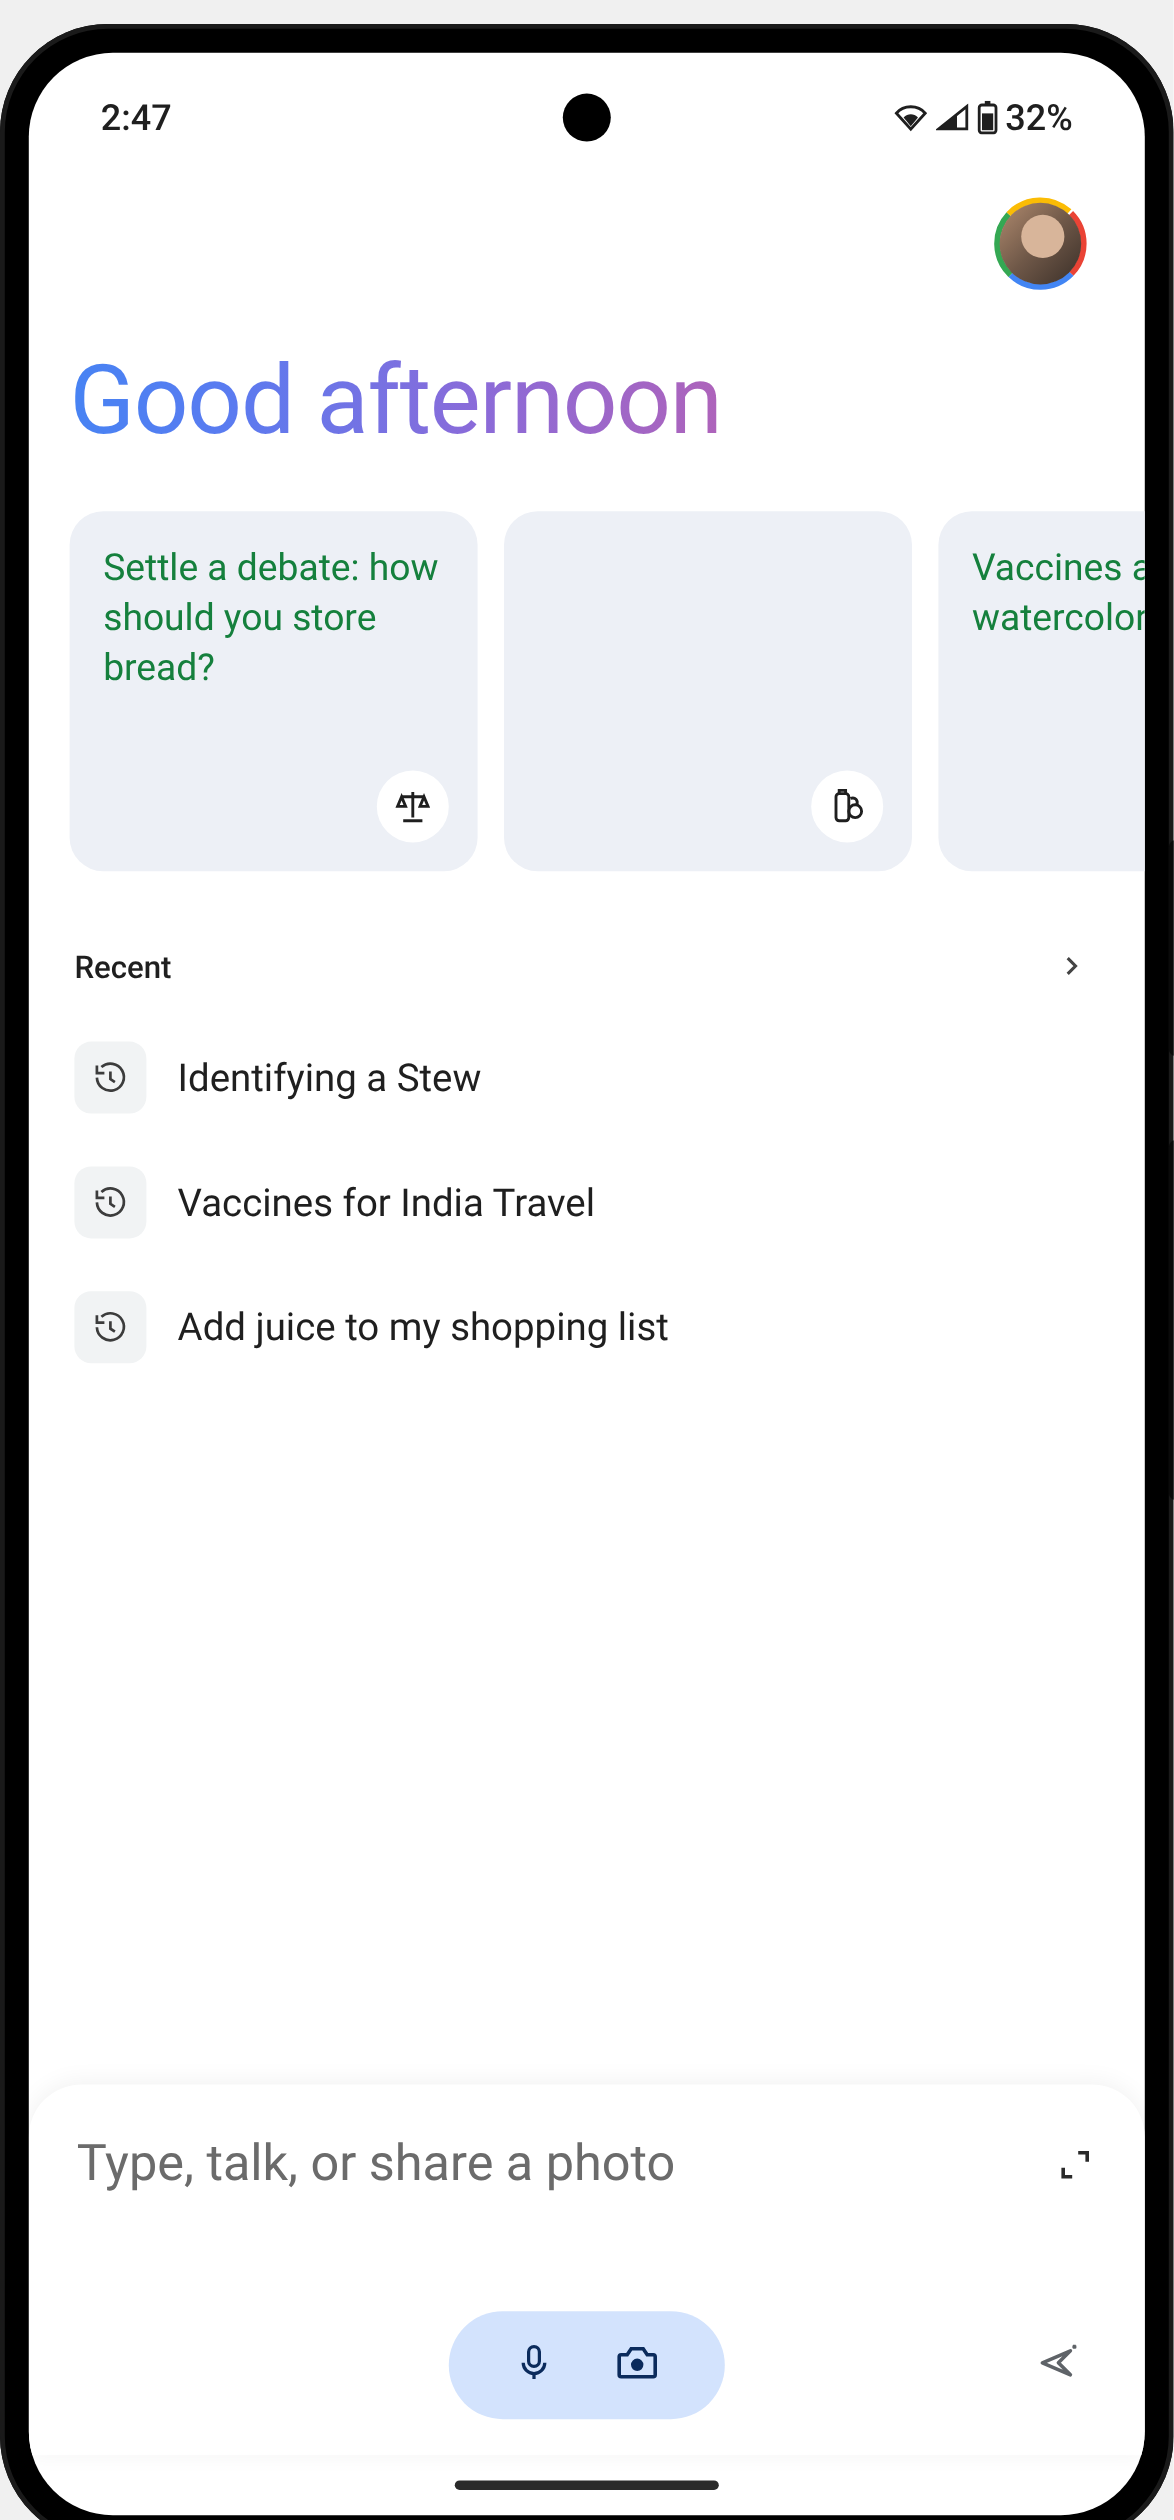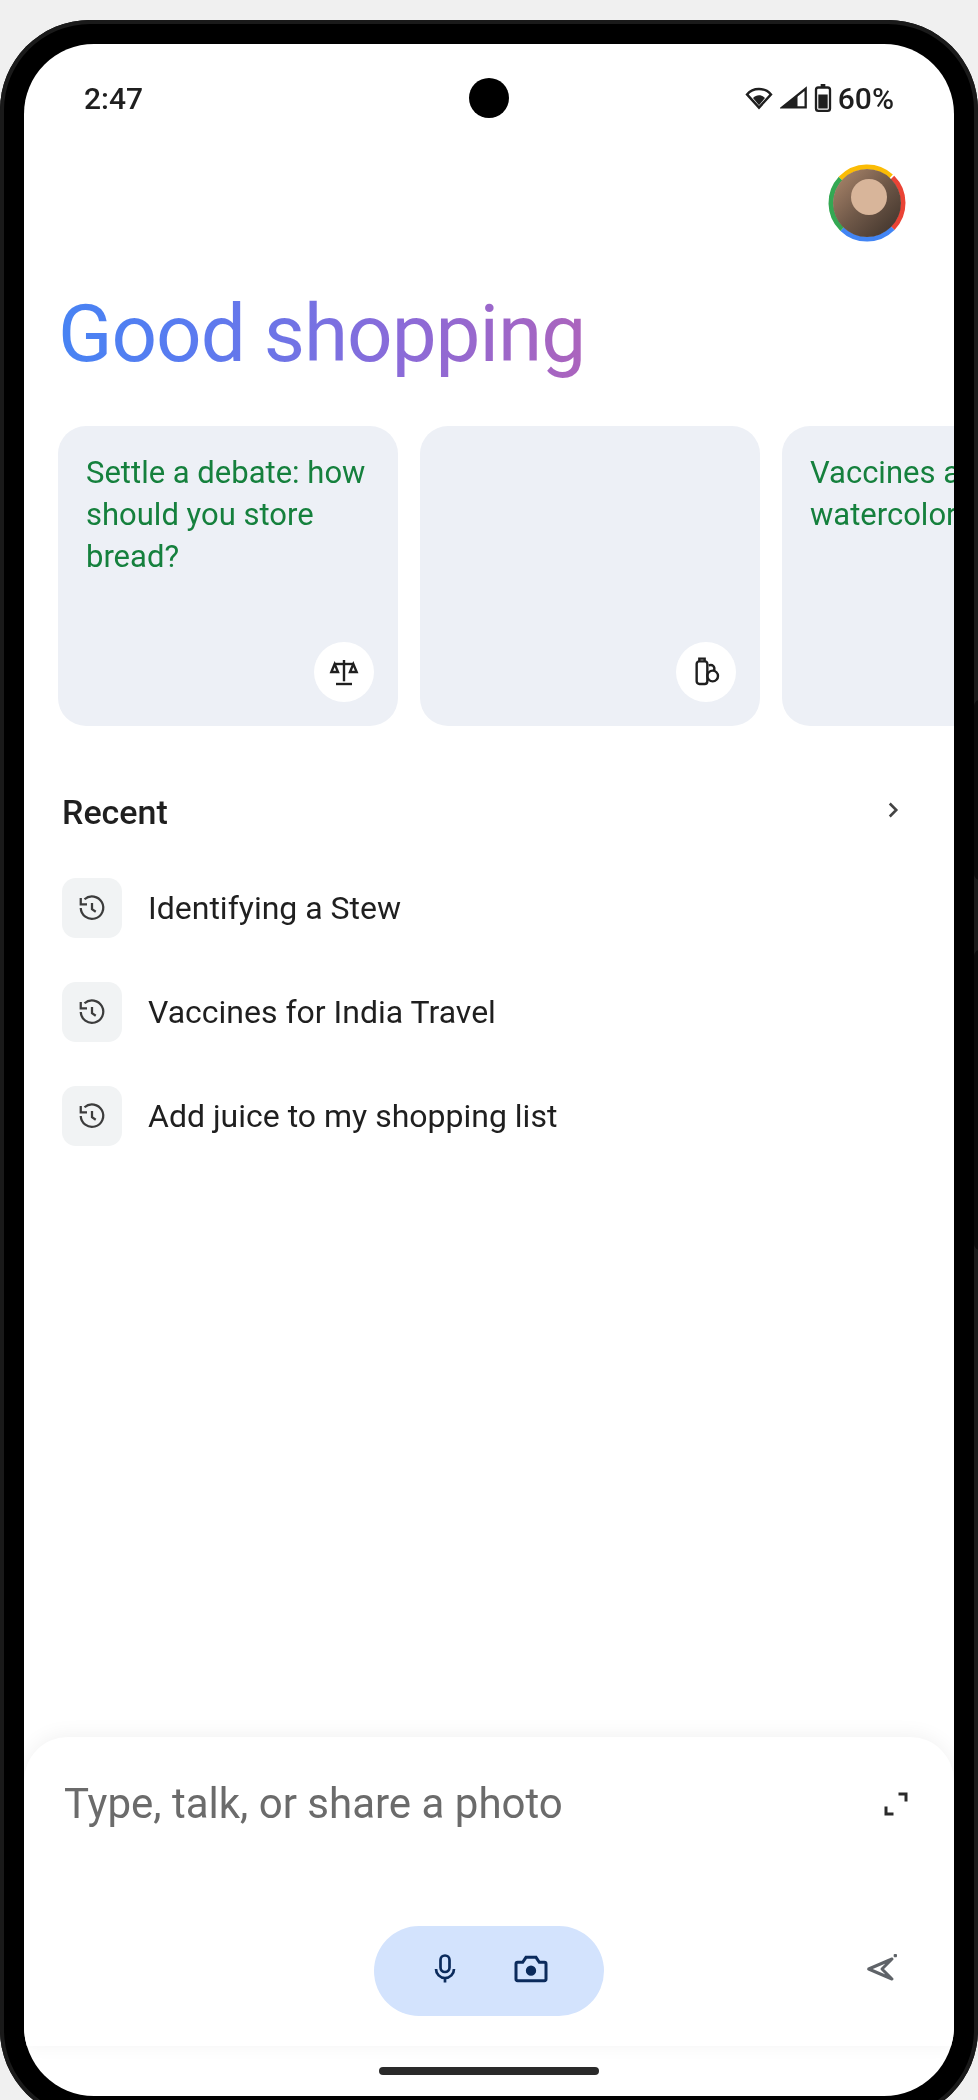--- a/index.html
+++ b/index.html
@@ -156,21 +156,21 @@
 
   
   .section-header {
     display: flex;
     align-items: center;
     justify-content: space-between;
     padding: 46px 48px 14px 38px;
     cursor: pointer;
   }
   .section-title {
-    font-size: 34px;
+    font-size: 26px;
     font-weight: 500;
     color: #1f1f1f;
   }
   .chevron {
     color: #444;
   }
   .recent-list {
     padding: 10px 28px;
   }
   .recent-item {
@@ -286,37 +286,37 @@
               <path fill="#1f1f1f" d="M2 18 L15 18 L15 8 Z"></path>
             </svg>
         </span>
         <span>
           <svg width="18" height="28" viewBox="0 0 14 24">
               <rect x="1" y="3" width="12" height="20" rx="2" fill="none" stroke="#1f1f1f" stroke-width="2"></rect>
               <rect x="5" y="0" width="4" height="3" fill="#1f1f1f"></rect>
               <rect x="3" y="9" width="8" height="12" fill="#1f1f1f"></rect>
             </svg>
         </span>
-        <span>60%</span>
+        <span>32%</span>
       </div>
     </div>
 
     <div class="header-row">
       <div class="avatar">
         <svg class="avatar-ring" viewBox="0 0 78 78">
           <circle cx="39" cy="39" r="36" fill="none" stroke="#EA4335" stroke-width="5" stroke-dasharray="56 170" stroke-dashoffset="-0" transform="rotate(-45 39 39)"></circle>
           <circle cx="39" cy="39" r="36" fill="none" stroke="#4285F4" stroke-width="5" stroke-dasharray="56 170" stroke-dashoffset="-56" transform="rotate(-45 39 39)"></circle>
           <circle cx="39" cy="39" r="36" fill="none" stroke="#34A853" stroke-width="5" stroke-dasharray="56 170" stroke-dashoffset="-112" transform="rotate(-45 39 39)"></circle>
           <circle cx="39" cy="39" r="36" fill="none" stroke="#FBBC05" stroke-width="5" stroke-dasharray="56 170" stroke-dashoffset="-168" transform="rotate(-45 39 39)"></circle>
         </svg>
         <div class="avatar-img"></div>
       </div>
     </div>
 
-    <div class="greeting">Good shopping</div>
+    <div class="greeting">Good afternoon</div>
 
     <div class="cards-row">
       <div class="card">
         <span>Settle a debate: how should you store bread?</span>
         <div class="card-icon-circle">
           <svg width="32" height="32" viewBox="0 0 24 24" fill="none" stroke="currentColor" stroke-width="1.8">
             <path d="M12 3 L12 19"></path>
               <path d="M6 21 L18 21"></path>
               <path d="M5 6 L19 6"></path>
             <path d="M5 6 L2.5 12 L7.5 12 Z"></path>

